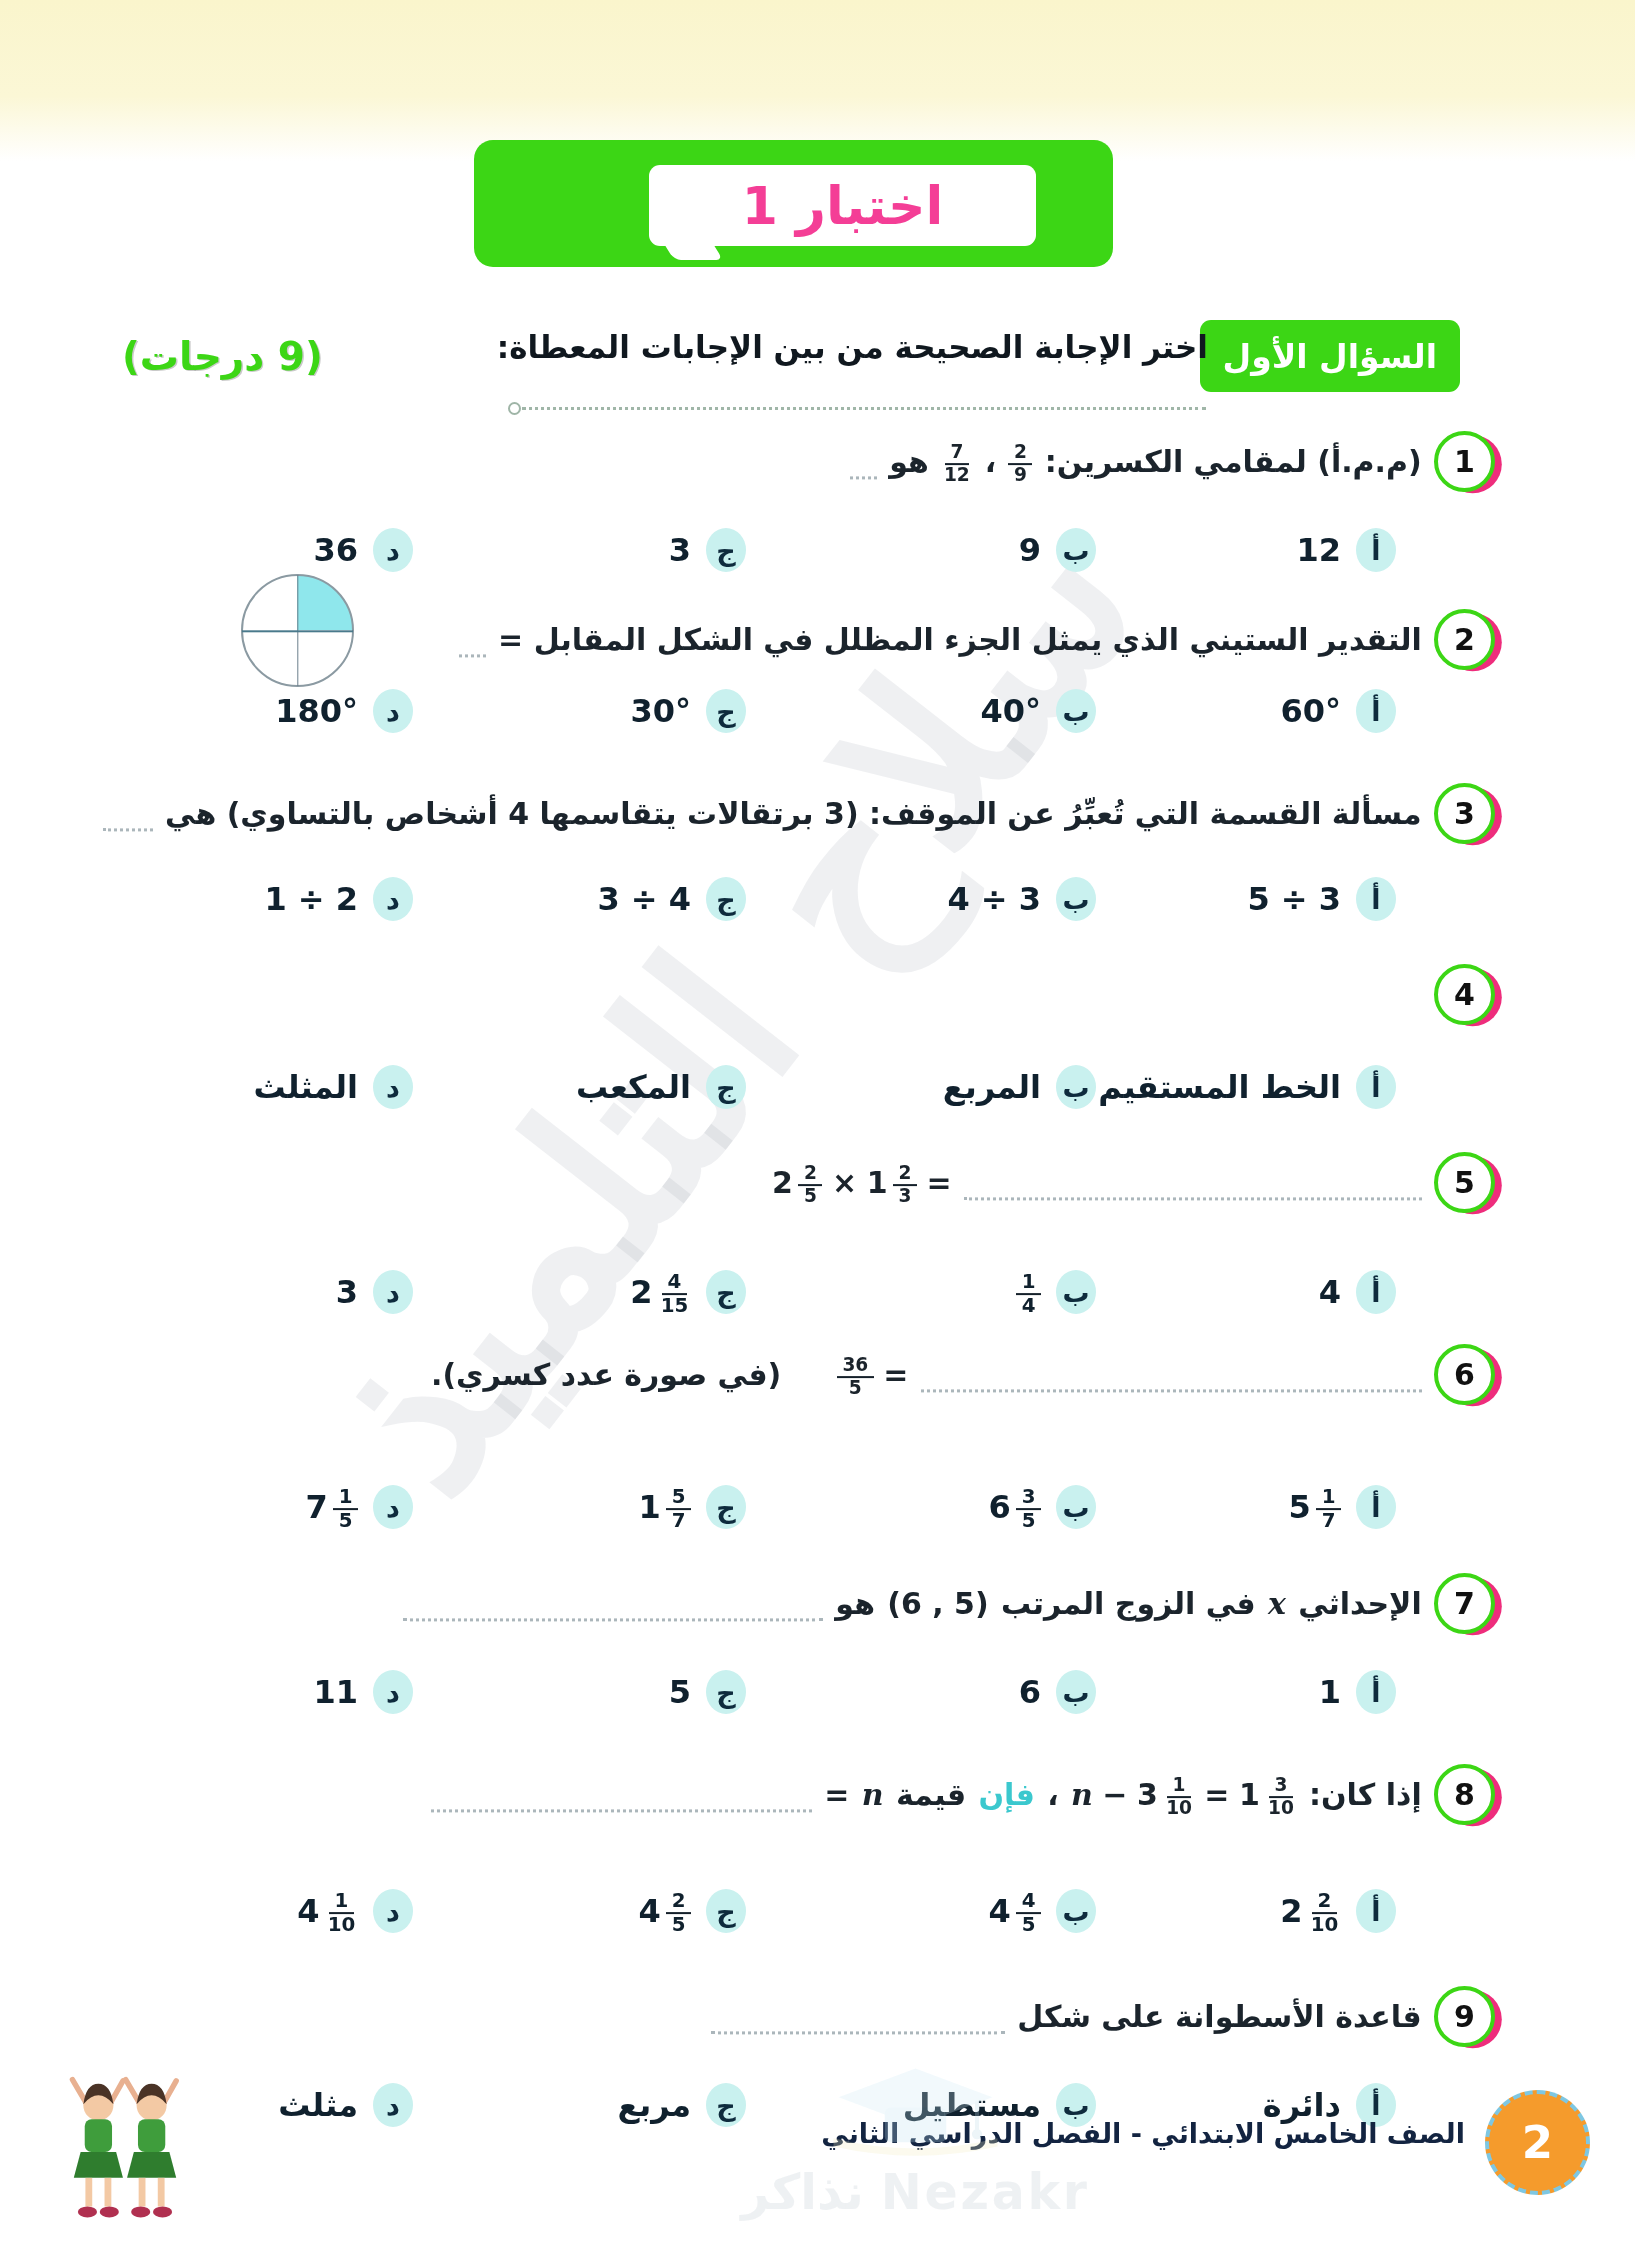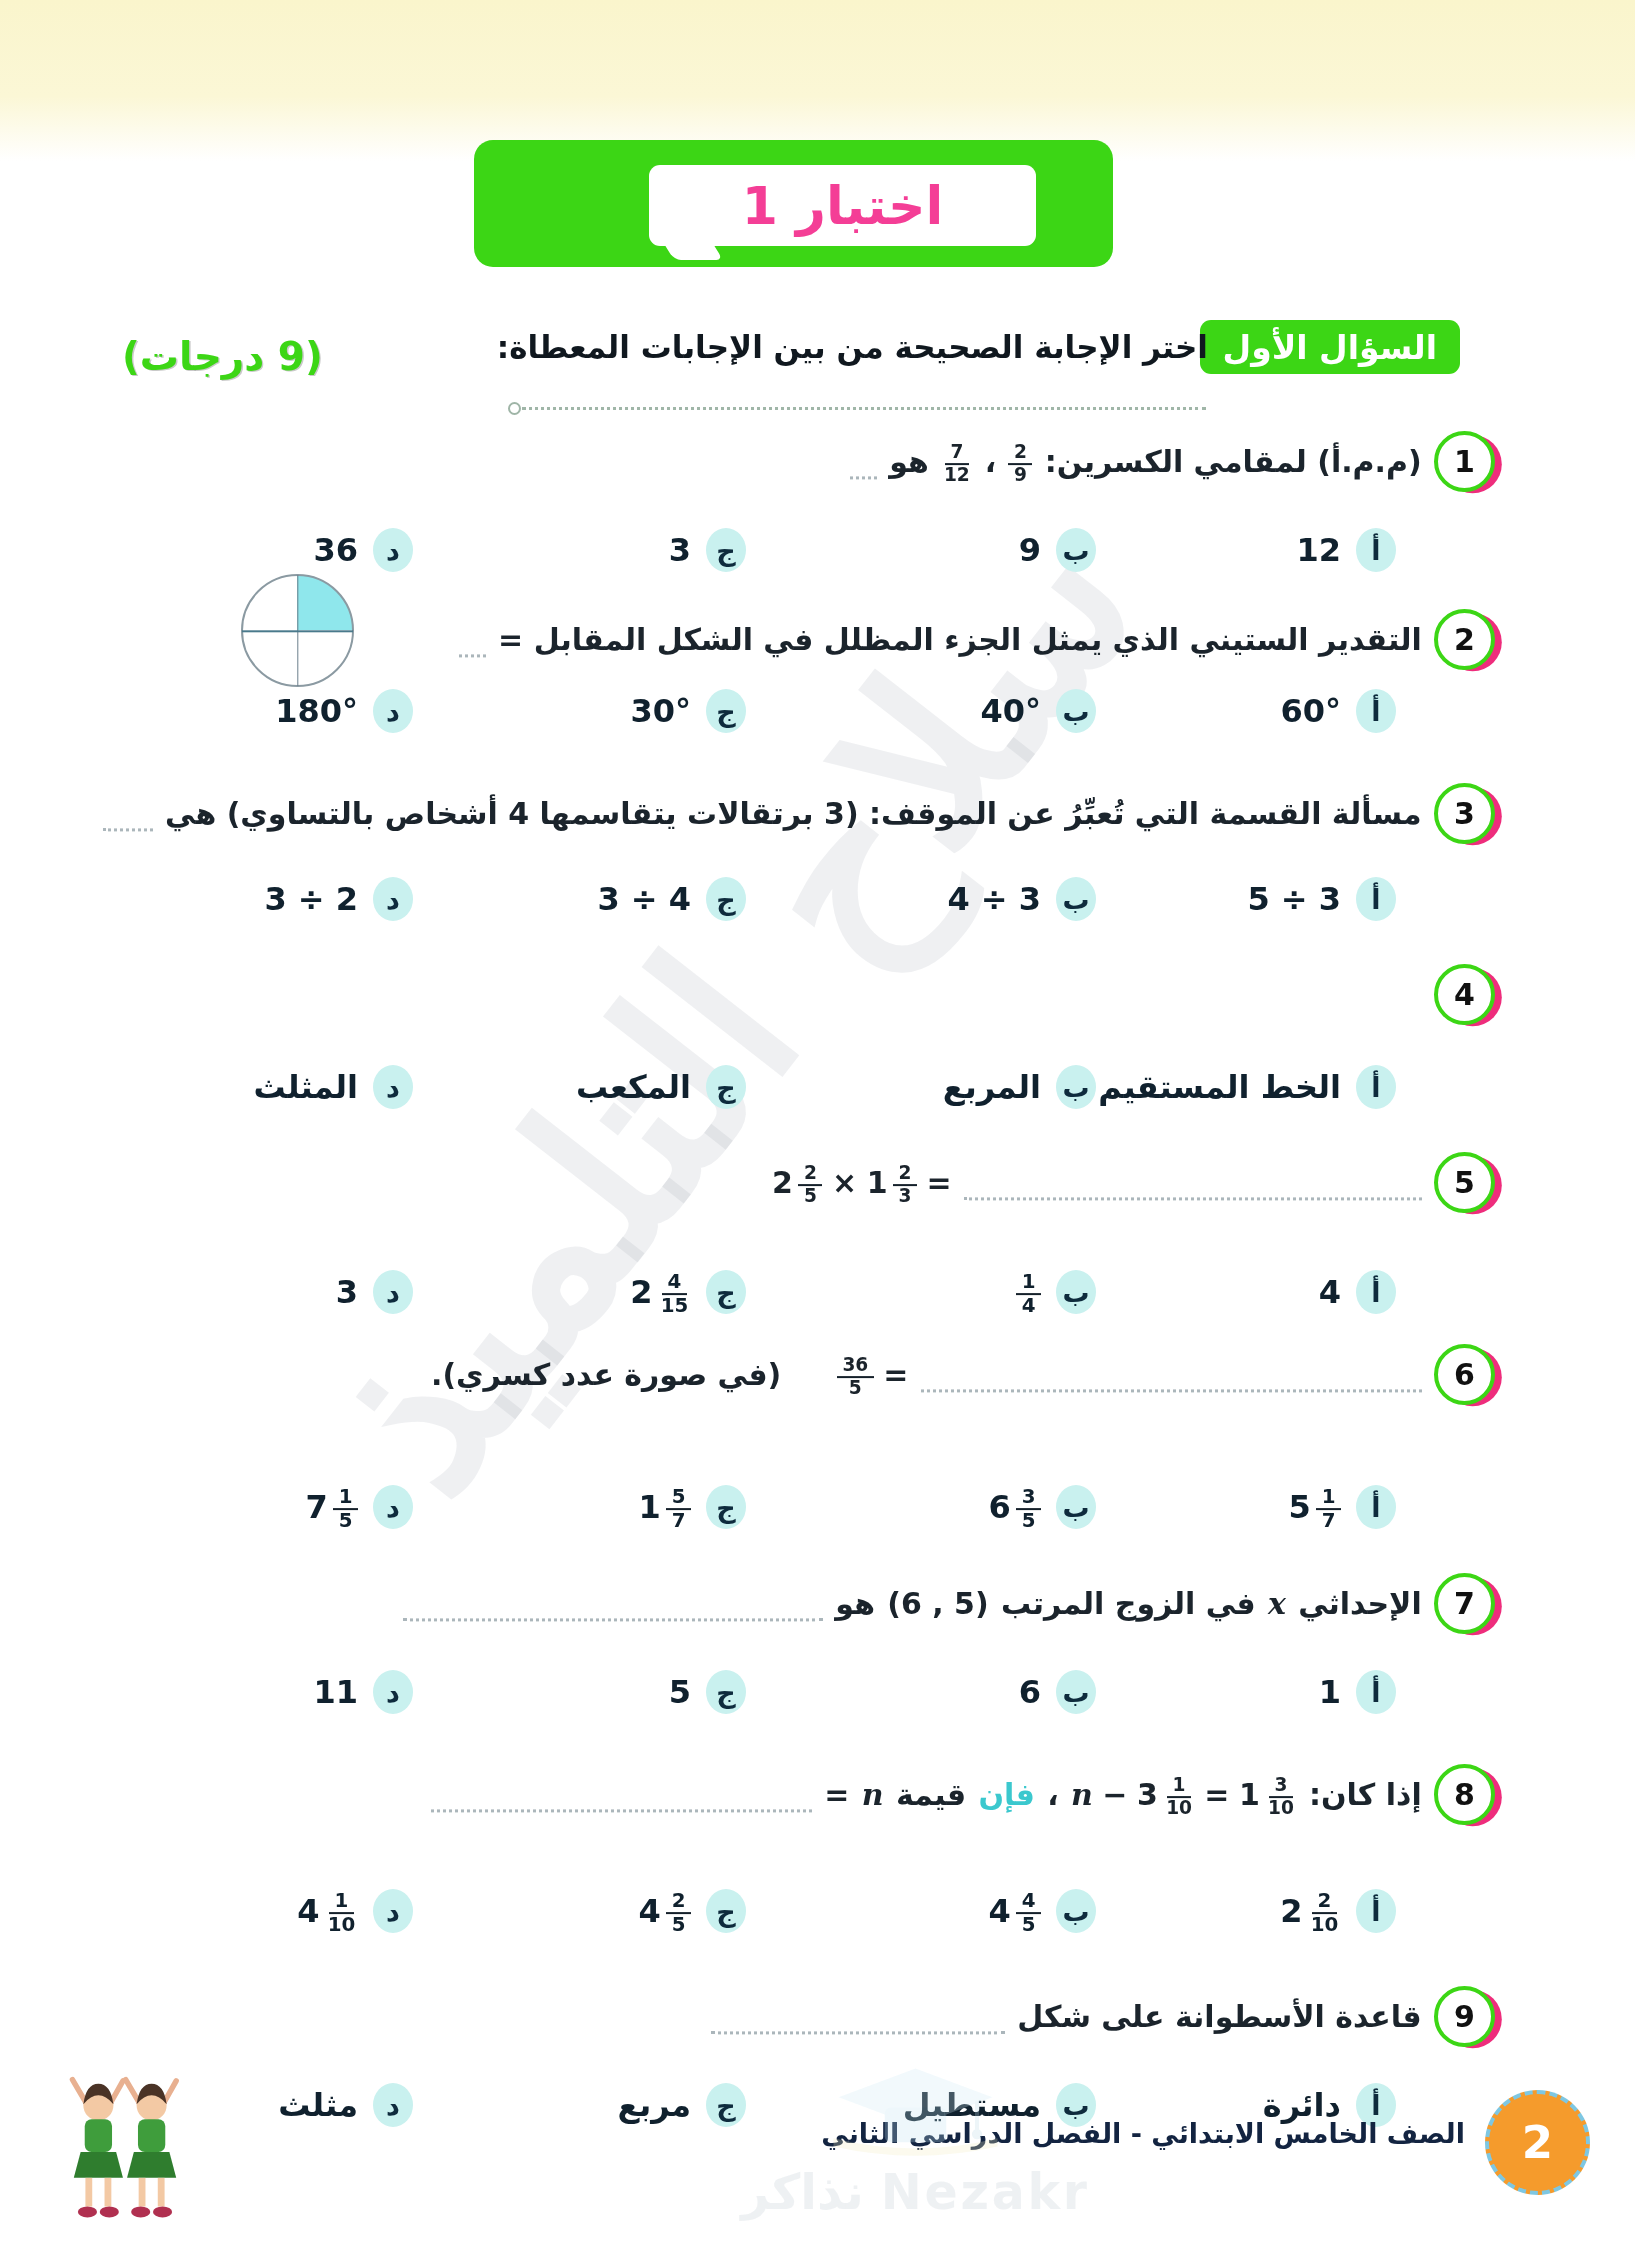--- a/index.html
+++ b/index.html
@@ -21,21 +21,21 @@
     display:flex;align-items:center;justify-content:center;}
   .hdr-card::after{content:"";position:absolute;left:18px;bottom:-13.7px;width:49px;height:23px;background:#ffffff;
     transform:skewX(32deg);border-radius:0 0 6.8px 6.8px;}
   .hdr-title{color:#f43e96;font-size:52px;font-weight:800;letter-spacing:1.4px;}
   .score-circle{position:absolute;left:451px;top:141px;width:129px;height:129px;background:#ffffff;
     border:6.8px solid #ee2d7c;border-radius:50%;display:flex;flex-direction:column;align-items:center;justify-content:center;gap:4.1px;}
   .score-line{width:81px;height:3.4px;background:#5b6166;}
   .score-num{font-size:40px;font-weight:800;color:#111;}
 
   
-  .sec-badge{position:absolute;right:175px;top:320px;height:54px;padding:0 23px;background:#3cd615;color:#ffffff;
+  .sec-badge{position:absolute;right:175px;top:320px;height:72px;padding:0 23px;background:#3cd615;color:#ffffff;
     font-size:33px;font-weight:800;border-radius:11px;display:flex;align-items:center;}
   .instr{position:absolute;right:427px;top:329px;font-size:31px;font-weight:800;color:#10181f;}
   .instr-line{position:absolute;right:429px;top:407px;width:684px;border-bottom:3.4px dotted #a0b6a8;}
   .instr-line::before{content:"";position:absolute;left:-13.7px;top:-5.5px;width:9px;height:9px;
     border:2.1px solid #9fb5a7;border-radius:50%;background:#fff;}
   .marks{position:absolute;left:122px;top:334px;font-size:39px;font-weight:800;color:#3cd615;
     text-shadow:1.4px 1.4px 0 rgba(120,120,120,.4);}
 
   
   .q-row{position:absolute;right:140px;height:103px;display:flex;direction:rtl;align-items:center;gap:12.3px;
@@ -194,21 +194,21 @@
           <span class="lb">ب</span>
         </div>
         <div class="opt" style="right: 889px;">
           <span class="optval">
             <span class="ltr" dir="ltr">3 ÷ 4</span>
           </span>
           <span class="lb">ج</span>
         </div>
         <div class="opt" style="right: 1222px;">
           <span class="optval">
-            <span class="ltr" dir="ltr">3 ÷ 2</span>
+            <span class="ltr" dir="ltr">1 ÷ 2</span>
           </span>
           <span class="lb">د</span>
         </div>
       </div>
       <div class="q-row qc-cyan" style="top: 943px; left: 902px;">
         <div class="qnum">4</div>
       </div>
       <div class="a-row" style="top: 1046px;">
         <div class="opt" style="right: 239px;">
           <span class="optval">

